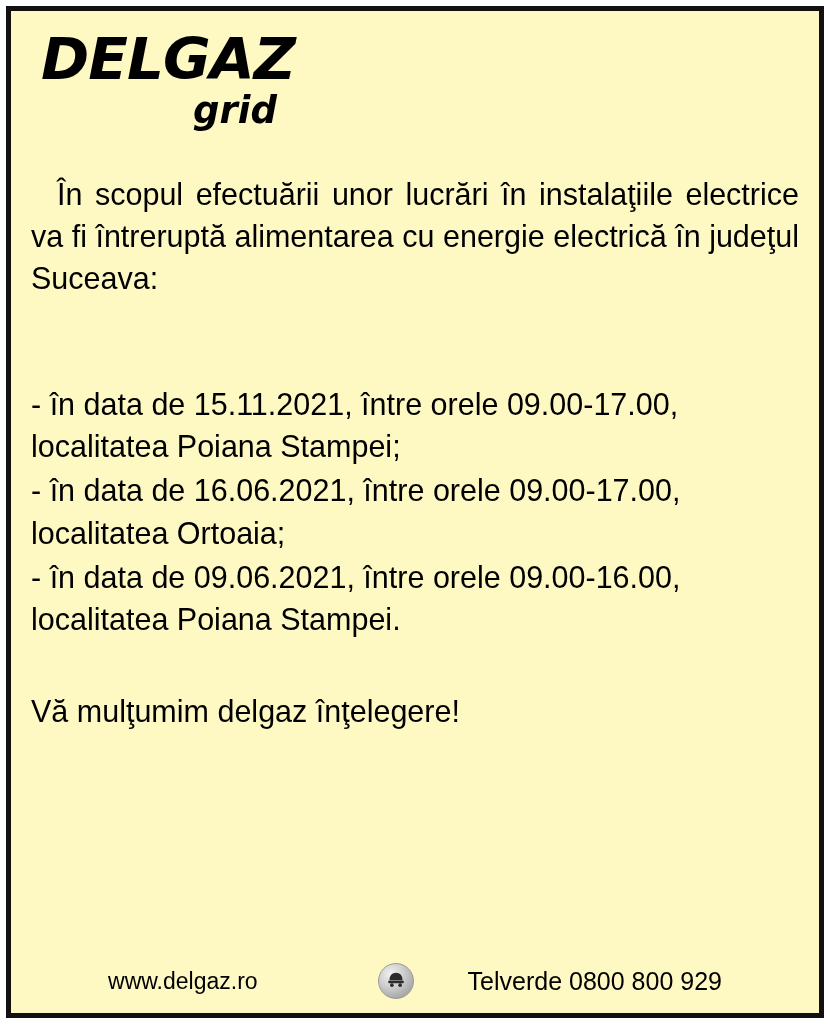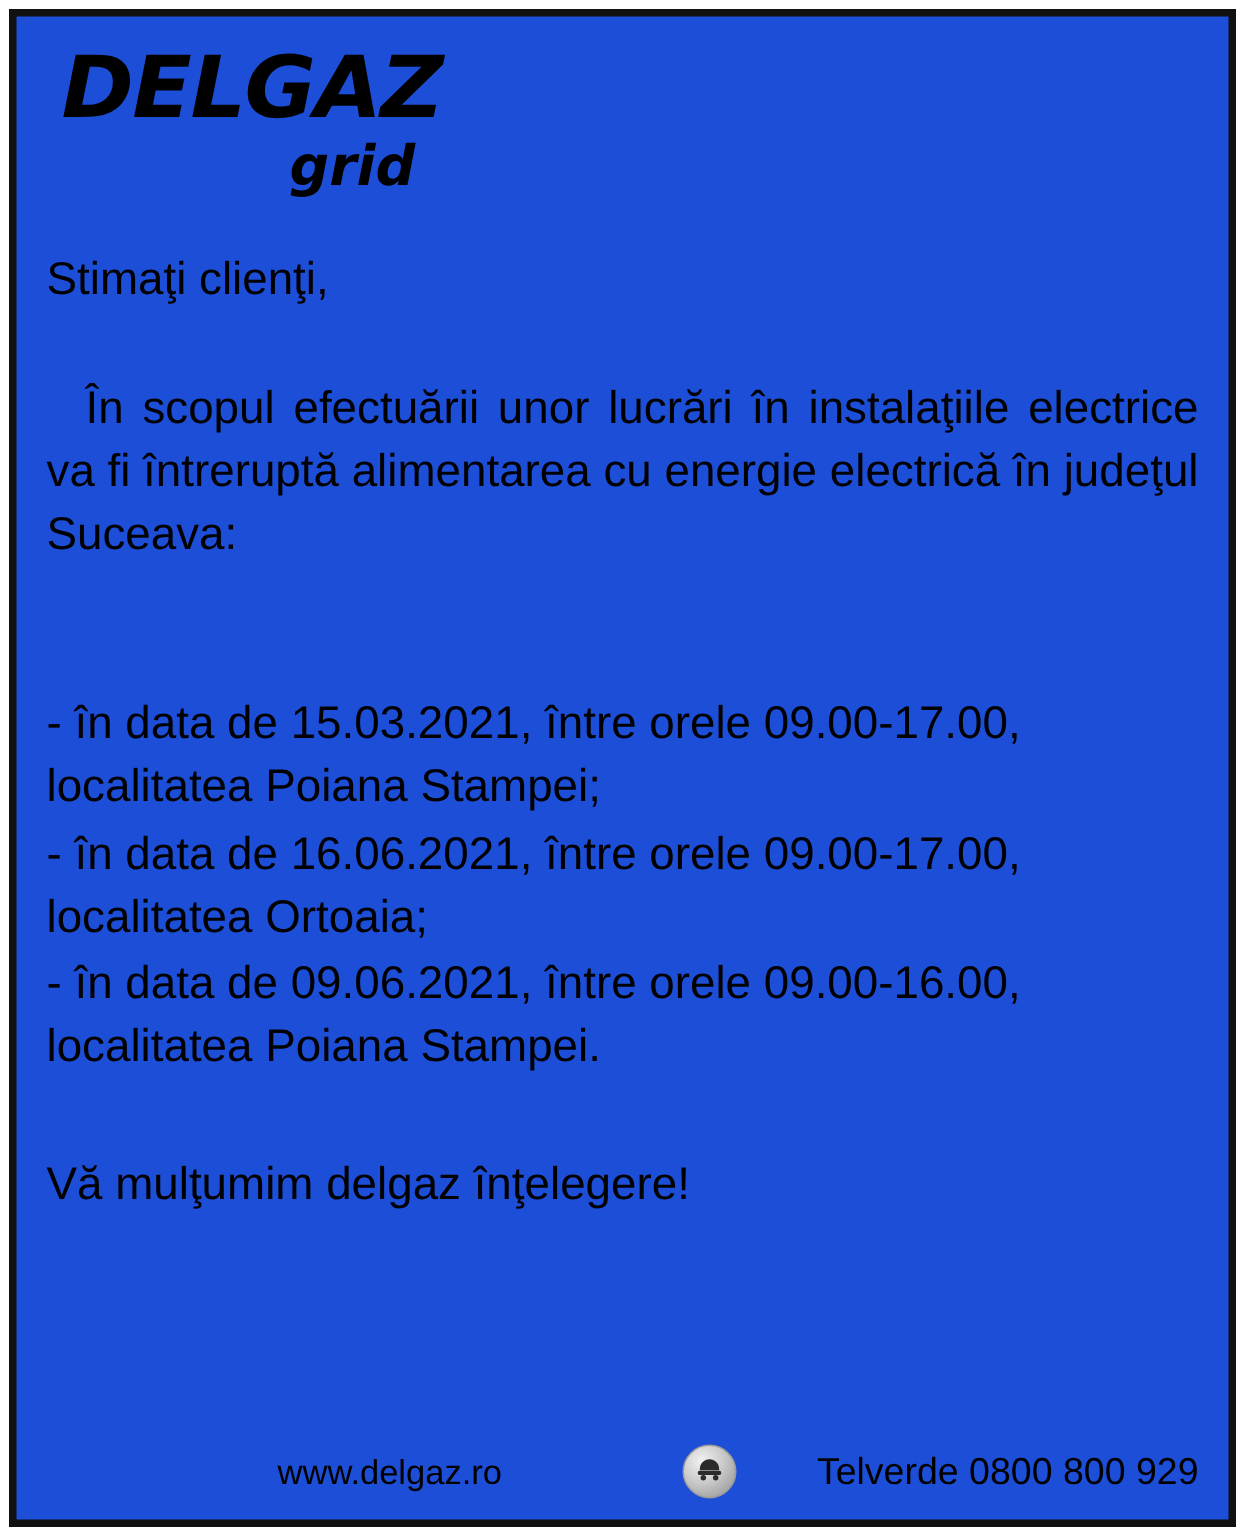--- a/index.html
+++ b/index.html
@@ -23,21 +23,21 @@
   }
   
   .frame {
     position: absolute;
     left: 6px;
     top: 6px;
     right: 6px;
     bottom: 6px;
     border: 5px solid #111111;
     box-sizing: border-box;
-    background: #1d4ed8;
+    background: #fef9c3;
   }
   .inner {
     position: absolute;
     left: 0; top: 0; right: 0; bottom: 0;
     padding: 14px 20px 0 20px;
     box-sizing: border-box;
   }
   
   .logo-block {
     margin: 6px 0 0 10px;
@@ -94,21 +94,21 @@
     margin-top: 50px;
   }
   
   .footer {
     position: absolute;
     left: 20px;
     right: 20px;
     bottom: 14px;
     display: flex;
     align-items: center;
-    justify-content: flex-end;
+    justify-content: center;
     font-size: 23px;
   }
   .footer-url {
     flex: 0 0 auto;
   }
   .footer-icon {
     flex: 0 0 auto;
     margin-left: 120px;
   }
   .footer-phone {
@@ -138,26 +138,25 @@
 <div class="page">
   <div class="frame">
     <div class="inner">
 
       <div class="logo-block">
         <div class="logo-main">DELGAZ</div>
         <div class="logo-sub">grid</div>
       </div>
 
       <div class="body-text">
-        <div class="greeting">Stimaţi clienţi,</div>
 
         <div class="para">În scopul efectuării unor lucrări în instalaţiile electrice va fi întreruptă alimentarea cu energie electrică în judeţul Suceava:</div>
 
         <div class="list">
-          <div class="list-item">- în data de 15.03.2021, între orele 09.00-17.00, localitatea Poiana Stampei;</div>
+          <div class="list-item">- în data de 15.11.2021, între orele 09.00-17.00, localitatea Poiana Stampei;</div>
           <div class="list-item">- în data de 16.06.2021, între orele 09.00-17.00, localitatea Ortoaia;</div>
           <div class="list-item">- în data de 09.06.2021, între orele 09.00-16.00, localitatea Poiana Stampei.</div>
         </div>
 
         <div class="thanks">Vă mulţumim delgaz înţelegere!</div>
       </div>
 
       <div class="footer">
         <div class="footer-url">www.delgaz.ro</div>
         <div class="footer-icon">

